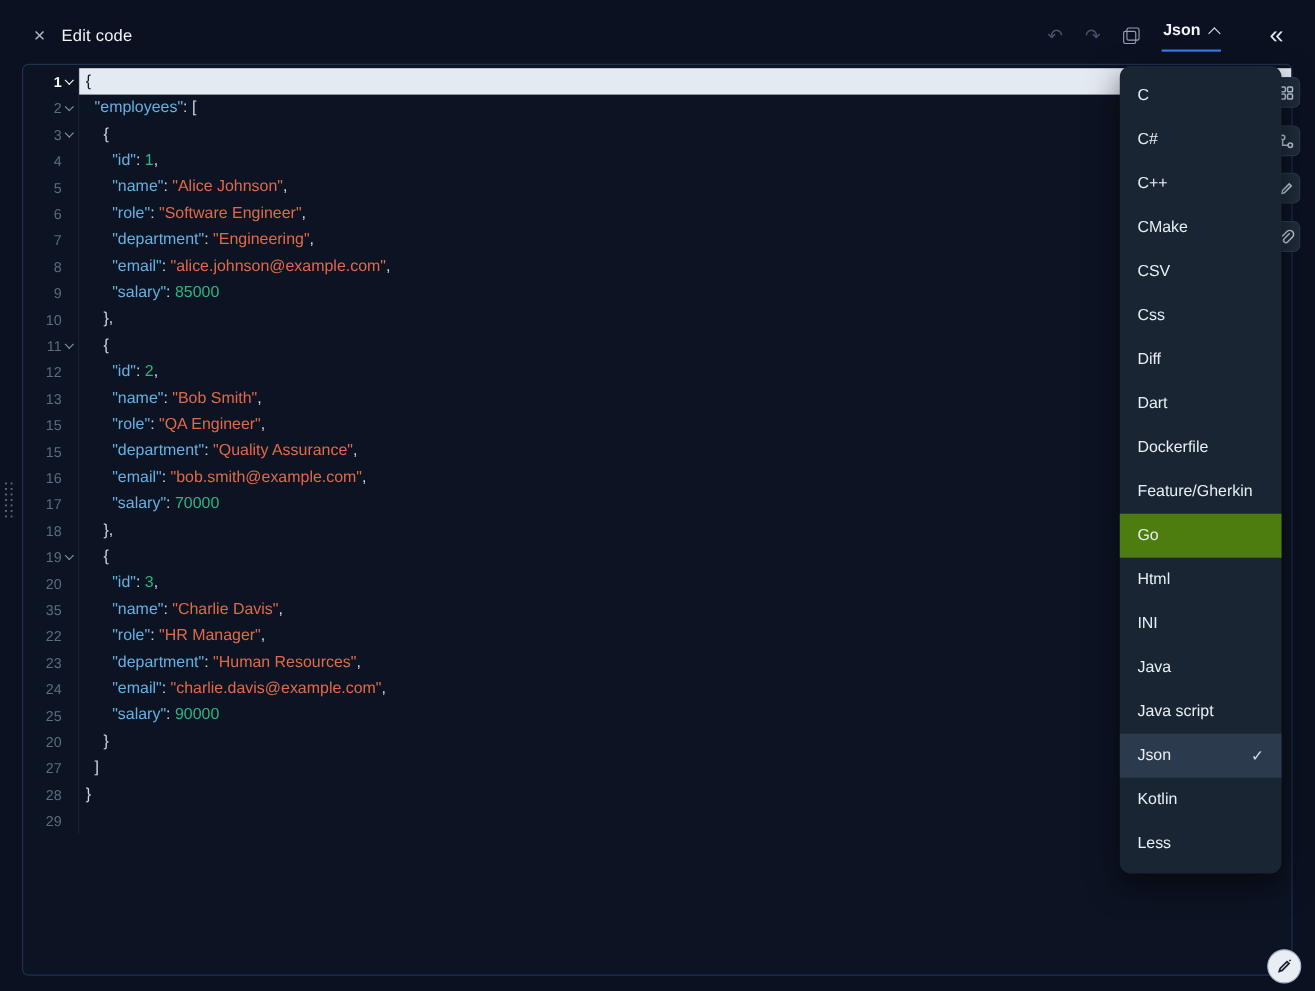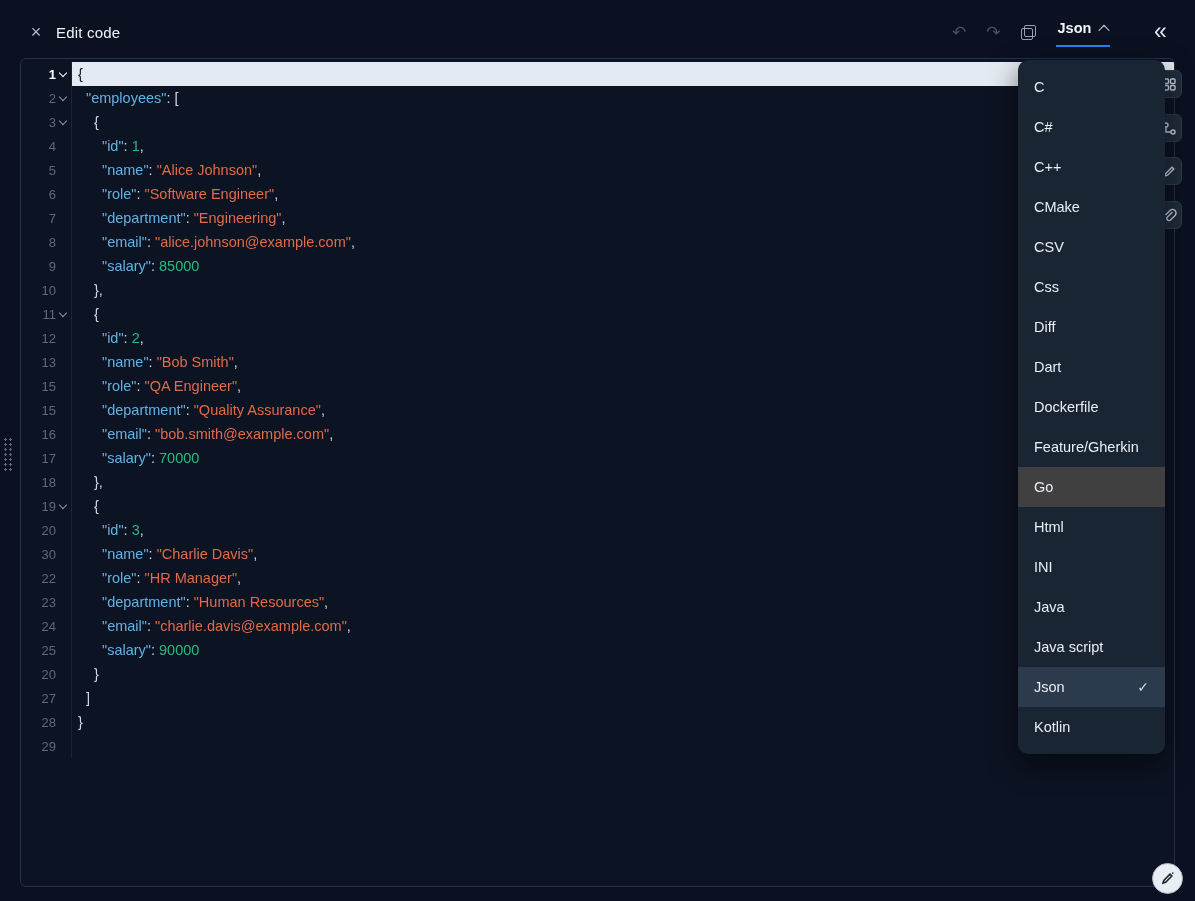--- a/index.html
+++ b/index.html
@@ -89,21 +89,21 @@
   .menu {
     position:absolute; left:1018px; top:60px; width:147px;
     background:#1a2533; border-radius:10px; padding:7px 0;
     box-shadow:0 10px 28px rgba(0,0,0,.55);
     z-index:20;
   }
   .menu-item {
     height:40px; display:flex; align-items:center; justify-content:space-between;
     padding:0 16px; font-size:14.5px; color:#e9eef4; cursor:pointer;
   }
-  .menu-item.hover { background:#404040; }
+  .menu-item.hover { background:#4d7c0f; }
   .menu-item.selected { background:#2b3b4d; }
   .menu-item .check { color:#cfd8e2; font-size:14px; }
 
   
   .edge-btn {
     position:absolute; left:1156px; width:26px; height:28px;
     background:#202c3c; border:1px solid #2c3b50; border-radius:6px;
     display:flex; align-items:center; justify-content:center;
     cursor:pointer; z-index:15;
   }
@@ -216,21 +216,21 @@
       </div>
       <div class="gut-row">
         <span class="num">19</span>
         <span class="fold has"></span>
       </div>
       <div class="gut-row">
         <span class="num">20</span>
         <span class="fold"></span>
       </div>
       <div class="gut-row">
-        <span class="num">30</span>
+        <span class="num">35</span>
         <span class="fold"></span>
       </div>
       <div class="gut-row">
         <span class="num">22</span>
         <span class="fold"></span>
       </div>
       <div class="gut-row">
         <span class="num">23</span>
         <span class="fold"></span>
       </div>
@@ -338,20 +338,23 @@
     <div class="menu-item">
       <span>Java script</span>
     </div>
     <div class="menu-item selected">
       <span>Json</span>
       <span class="check">✓</span>
     </div>
     <div class="menu-item">
       <span>Kotlin</span>
     </div>
+    <div class="menu-item">
+      <span>Less</span>
+    </div>
   </div>
 
 <div id="edge-root">
     <div class="edge-btn" style="top: 70px;">
       <svg width="15" height="15" viewBox="0 0 15 15">
         <rect x="2" y="2" width="4.5" height="4.5" rx="1"></rect>
         <rect x="8.5" y="2" width="4.5" height="4.5" rx="1"></rect>
         <rect x="2" y="8.5" width="4.5" height="4.5" rx="1"></rect>
         <rect x="8.5" y="8.5" width="4.5" height="4.5" rx="1"></rect>
       </svg>

